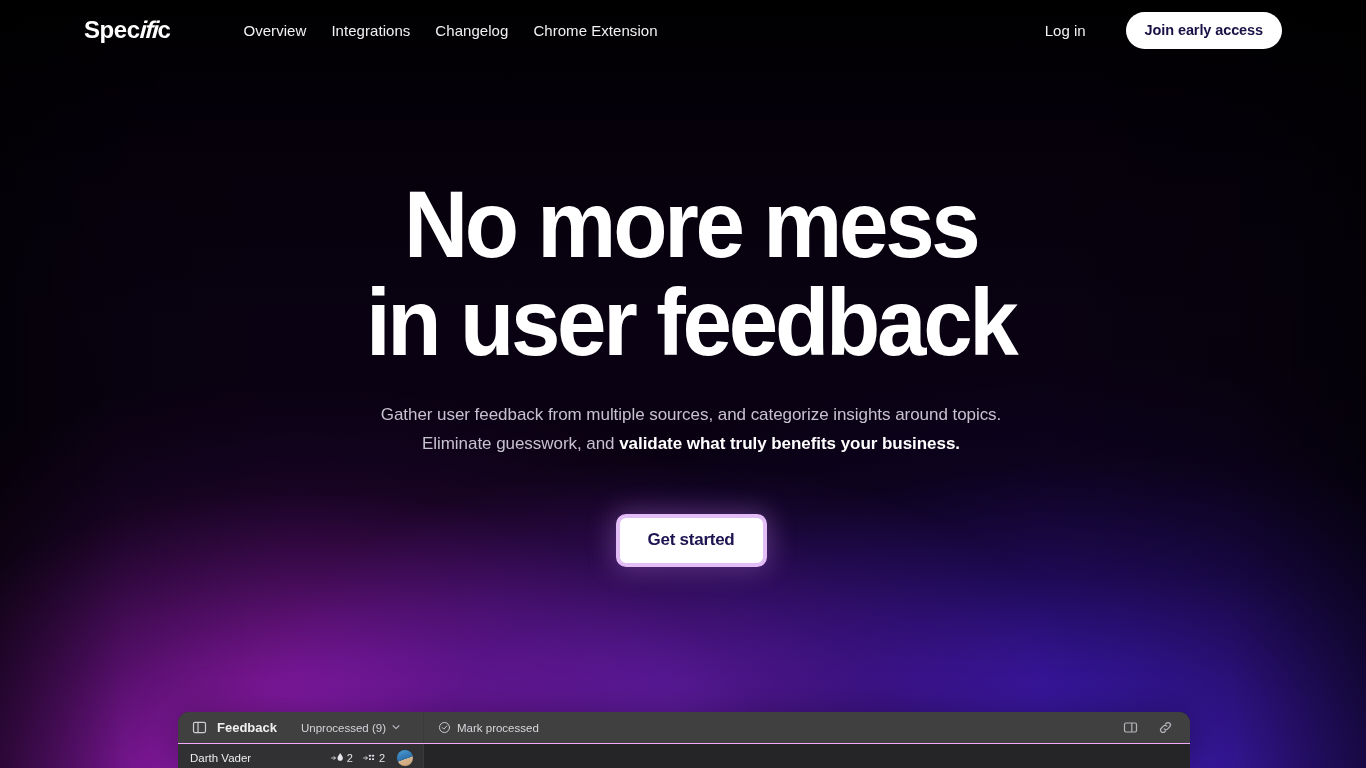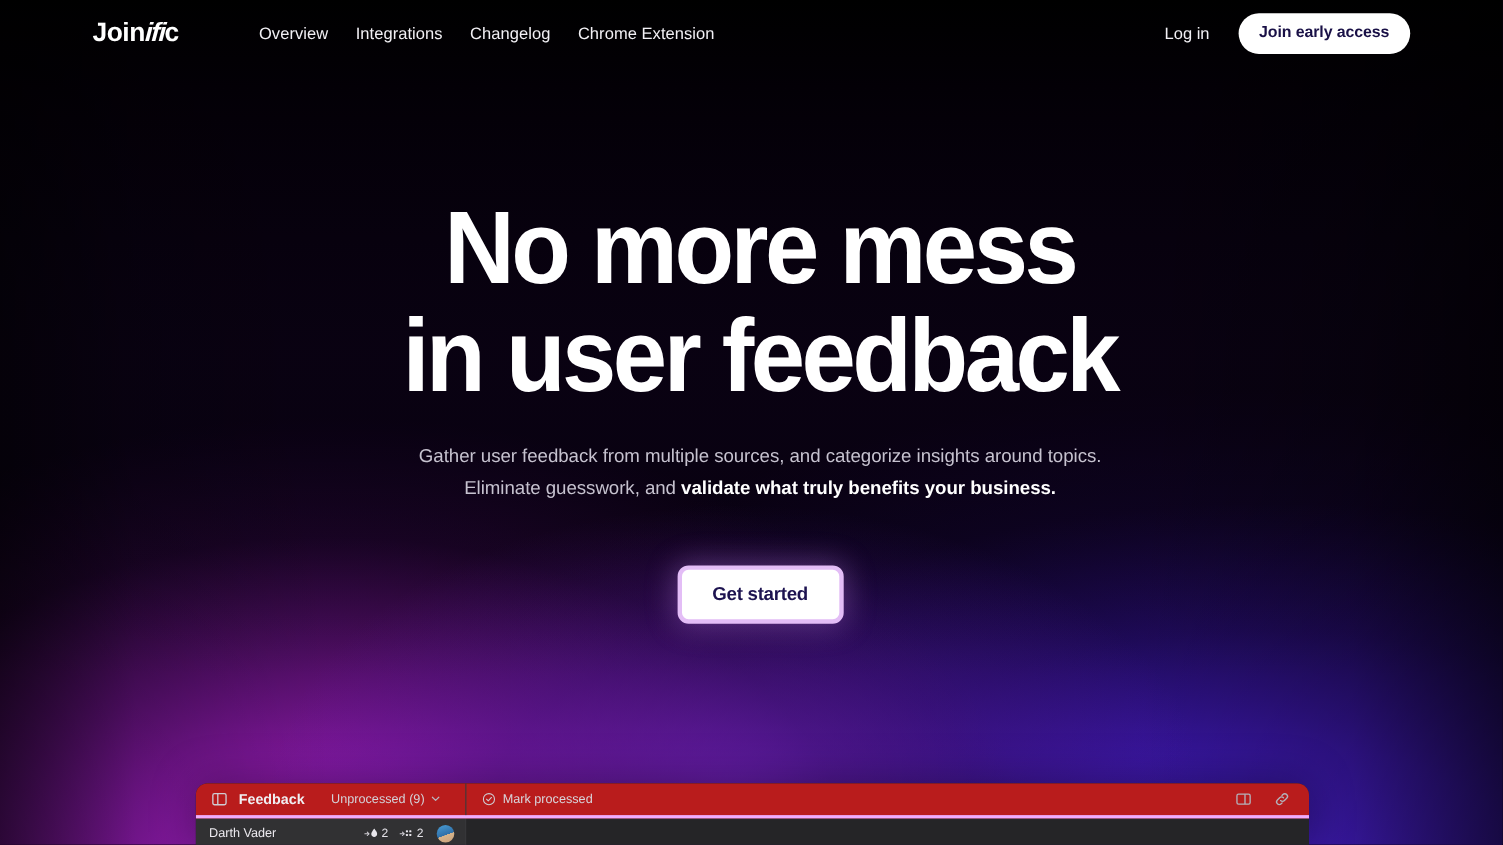--- a/index.html
+++ b/index.html
@@ -128,21 +128,21 @@
     text-decoration: none;
     white-space: nowrap;
     cursor: pointer;
     letter-spacing: 0.05px;
   }
 
   .header-right {
     margin-left: auto;
     display: flex;
     align-items: center;
-    gap: 26px;
+    gap: 40px;
   }
   .login-link {
     font-size: 15px;
     font-weight: 500;
     color: #f2f0f5;
     text-decoration: none;
     white-space: nowrap;
     cursor: pointer;
   }
   .cta-pill {
@@ -226,22 +226,22 @@
     border-radius: 11px 11px 0 0;
     overflow: hidden;
     z-index: 35;
     box-shadow: 0 -2px 40px rgba(0,0,0,0.35);
   }
   .panel-topbar {
     height: 32px;
     display: flex;
     align-items: center;
     position: relative;
-    background: #b91c1c;
-    border-bottom: 3px solid #f0abfc;
+    background: #404040;
+    border-bottom: 1px solid #f0abfc;
   }
   .panel-left-group {
     display: flex;
     align-items: center;
     height: 100%;
     padding-left: 12px;
     width: 246px;
     border-right: 1px solid #3a3a3c;
   }
   .panel-icon-btn {
@@ -346,21 +346,21 @@
 <div class="bg-root">
   <div class="bg-blue"></div>
   <div class="bg-magenta"></div>
   <div class="bg-bridge"></div>
   <div class="bg-topfade"></div>
   <div class="bg-edgefade"></div>
 </div>
 
 <header class="header">
 
-  <div class="logo"><span>Join</span><span class="slanted">ifi</span><span>c</span></div>
+  <div class="logo"><span>Spec</span><span class="slanted">ifi</span><span>c</span></div>
 
   <nav class="nav">
     <a class="nav-link">Overview</a>
     <a class="nav-link">Integrations</a>
     <a class="nav-link">Changelog</a>
     <a class="nav-link">Chrome Extension</a>
   </nav>
 
   <div class="header-right">
     <a class="login-link">Log in</a>

